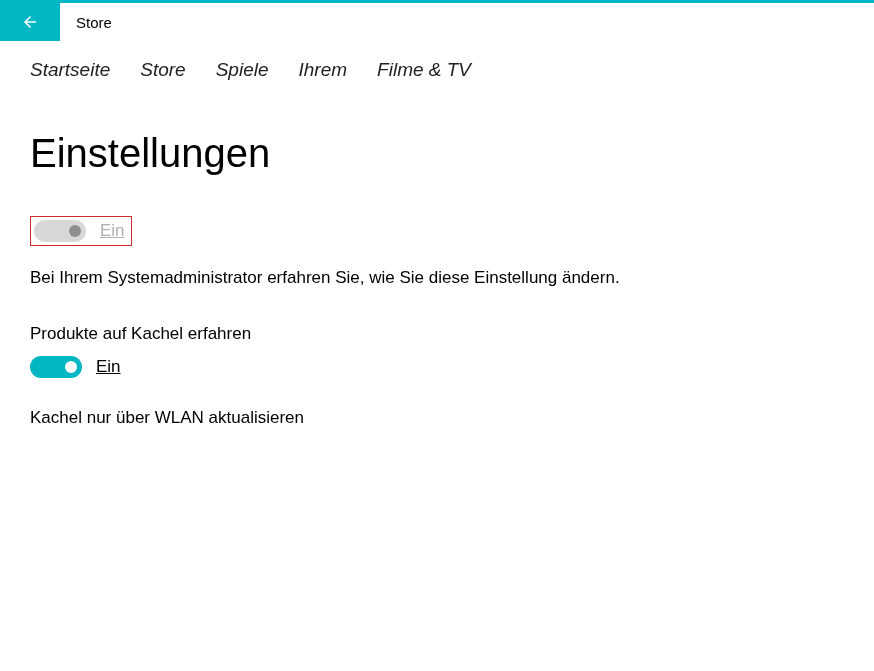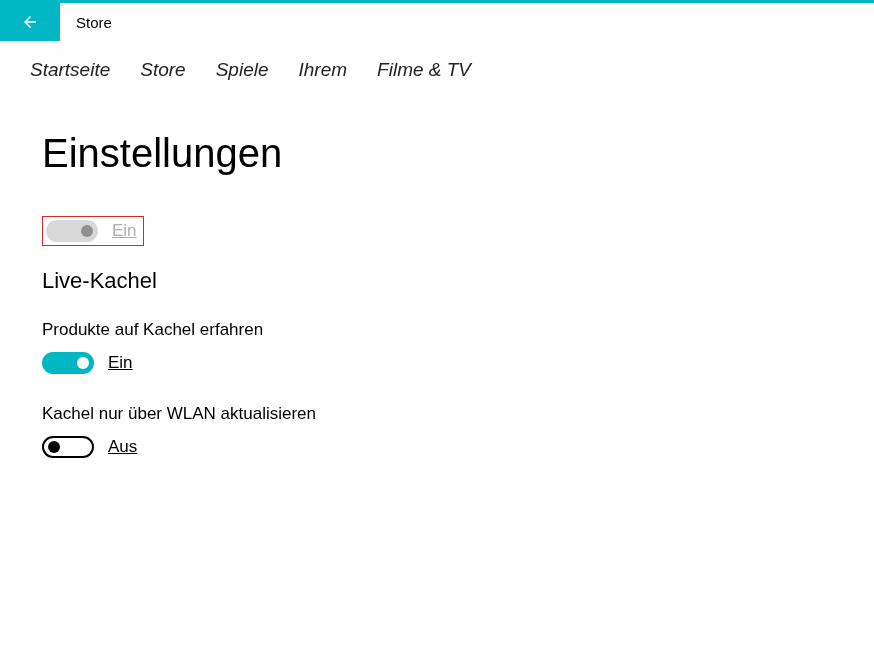--- a/index.html
+++ b/index.html
@@ -50,21 +50,21 @@
       padding: 18px 30px 14px 30px;
       font-style: italic;
     }
     .nav-tab {
       font-size: 19px;
       font-weight: 400;
       color: #222;
       cursor: pointer;
     }
     .content {
-      padding: 0 42px;
+      padding: 0 30px;
       margin-top: 36px;
     }
     .page-title {
       font-size: 40px;
       font-weight: 300;
       margin-top: 32px;
       margin-bottom: 40px;
       color: #000;
     }
     .section-heading {
@@ -174,35 +174,29 @@
   <h1 class="page-title">Einstellungen</h1>
 
 
   <div class="highlight-box">
     <div class="toggle disabled">
       <div class="toggle-knob"></div>
     </div>
     <span class="toggle-state disabled">Ein</span>
   </div>
 
-
-  <h2 class="section-heading">Live-Kachel</h2>
+  <div class="info-text">Bei Ihrem Systemadministrator erfahren Sie, wie Sie diese Einstellung ändern.</div>
+
 
   <div class="setting-block">
     <div class="setting-label">Produkte auf Kachel erfahren</div>
     <div class="toggle-row">
       <div class="toggle on">
         <div class="toggle-knob"></div>
       </div>
       <span class="toggle-state">Ein</span>
     </div>
   </div>
 
   <div class="setting-block">
     <div class="setting-label">Kachel nur über WLAN aktualisieren</div>
-    <div class="toggle-row">
-      <div class="toggle off">
-        <div class="toggle-knob"></div>
-      </div>
-      <span class="toggle-state">Aus</span>
-    </div>
   </div>
 </div>
 
 </body></html>

